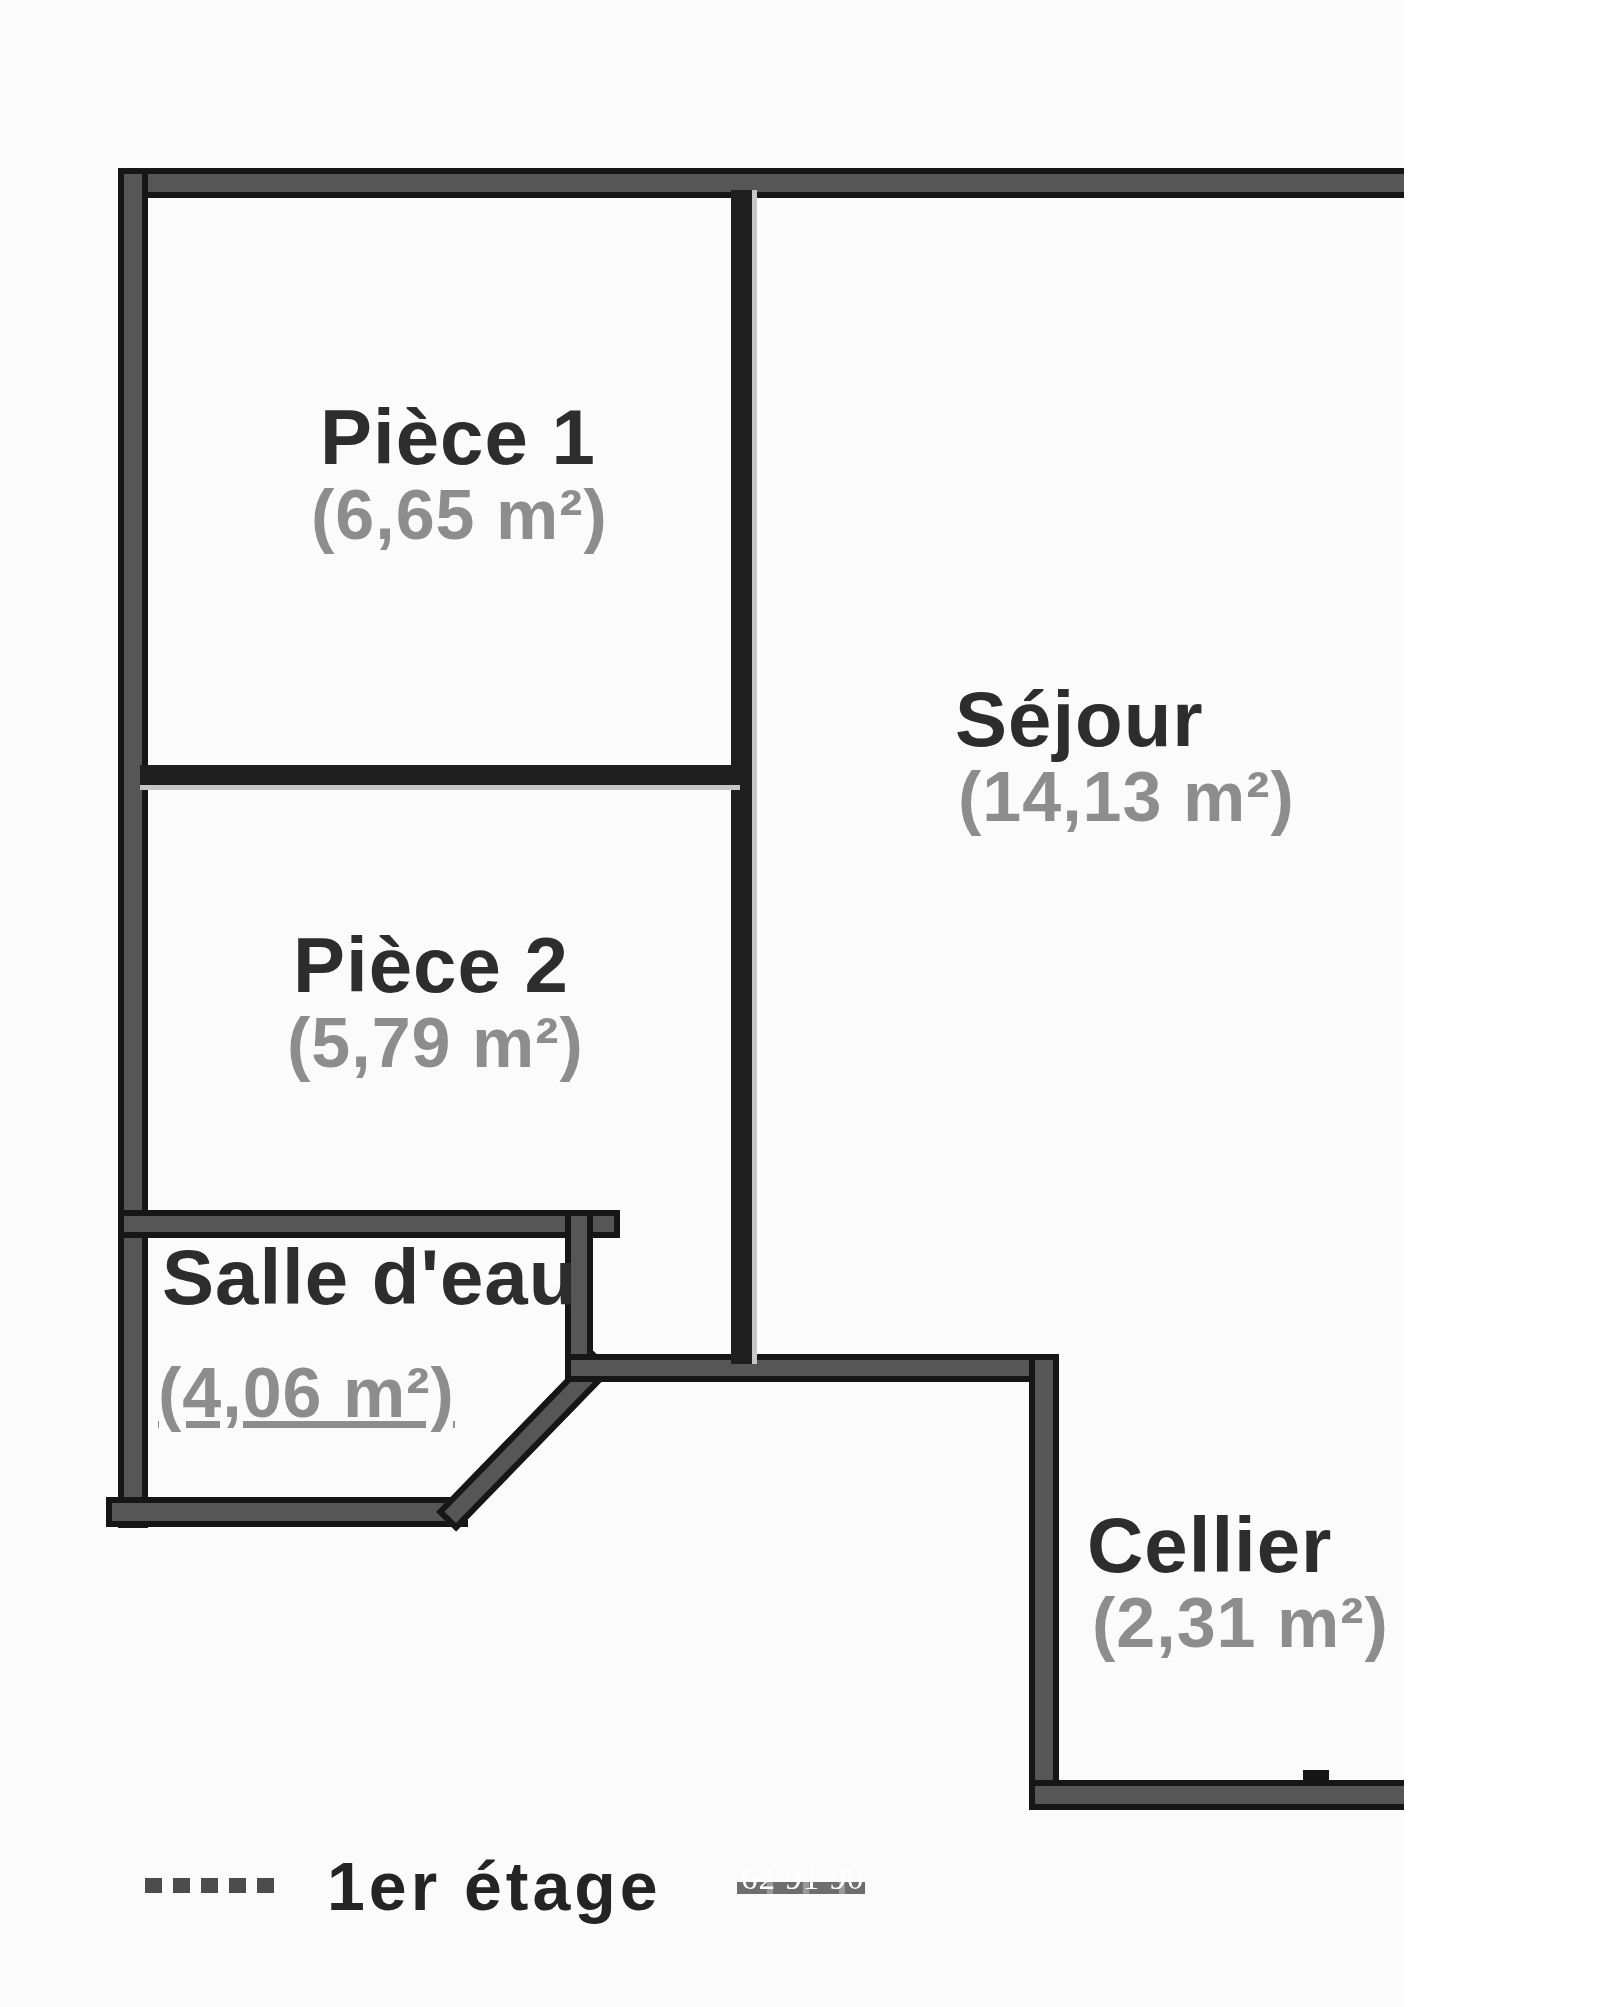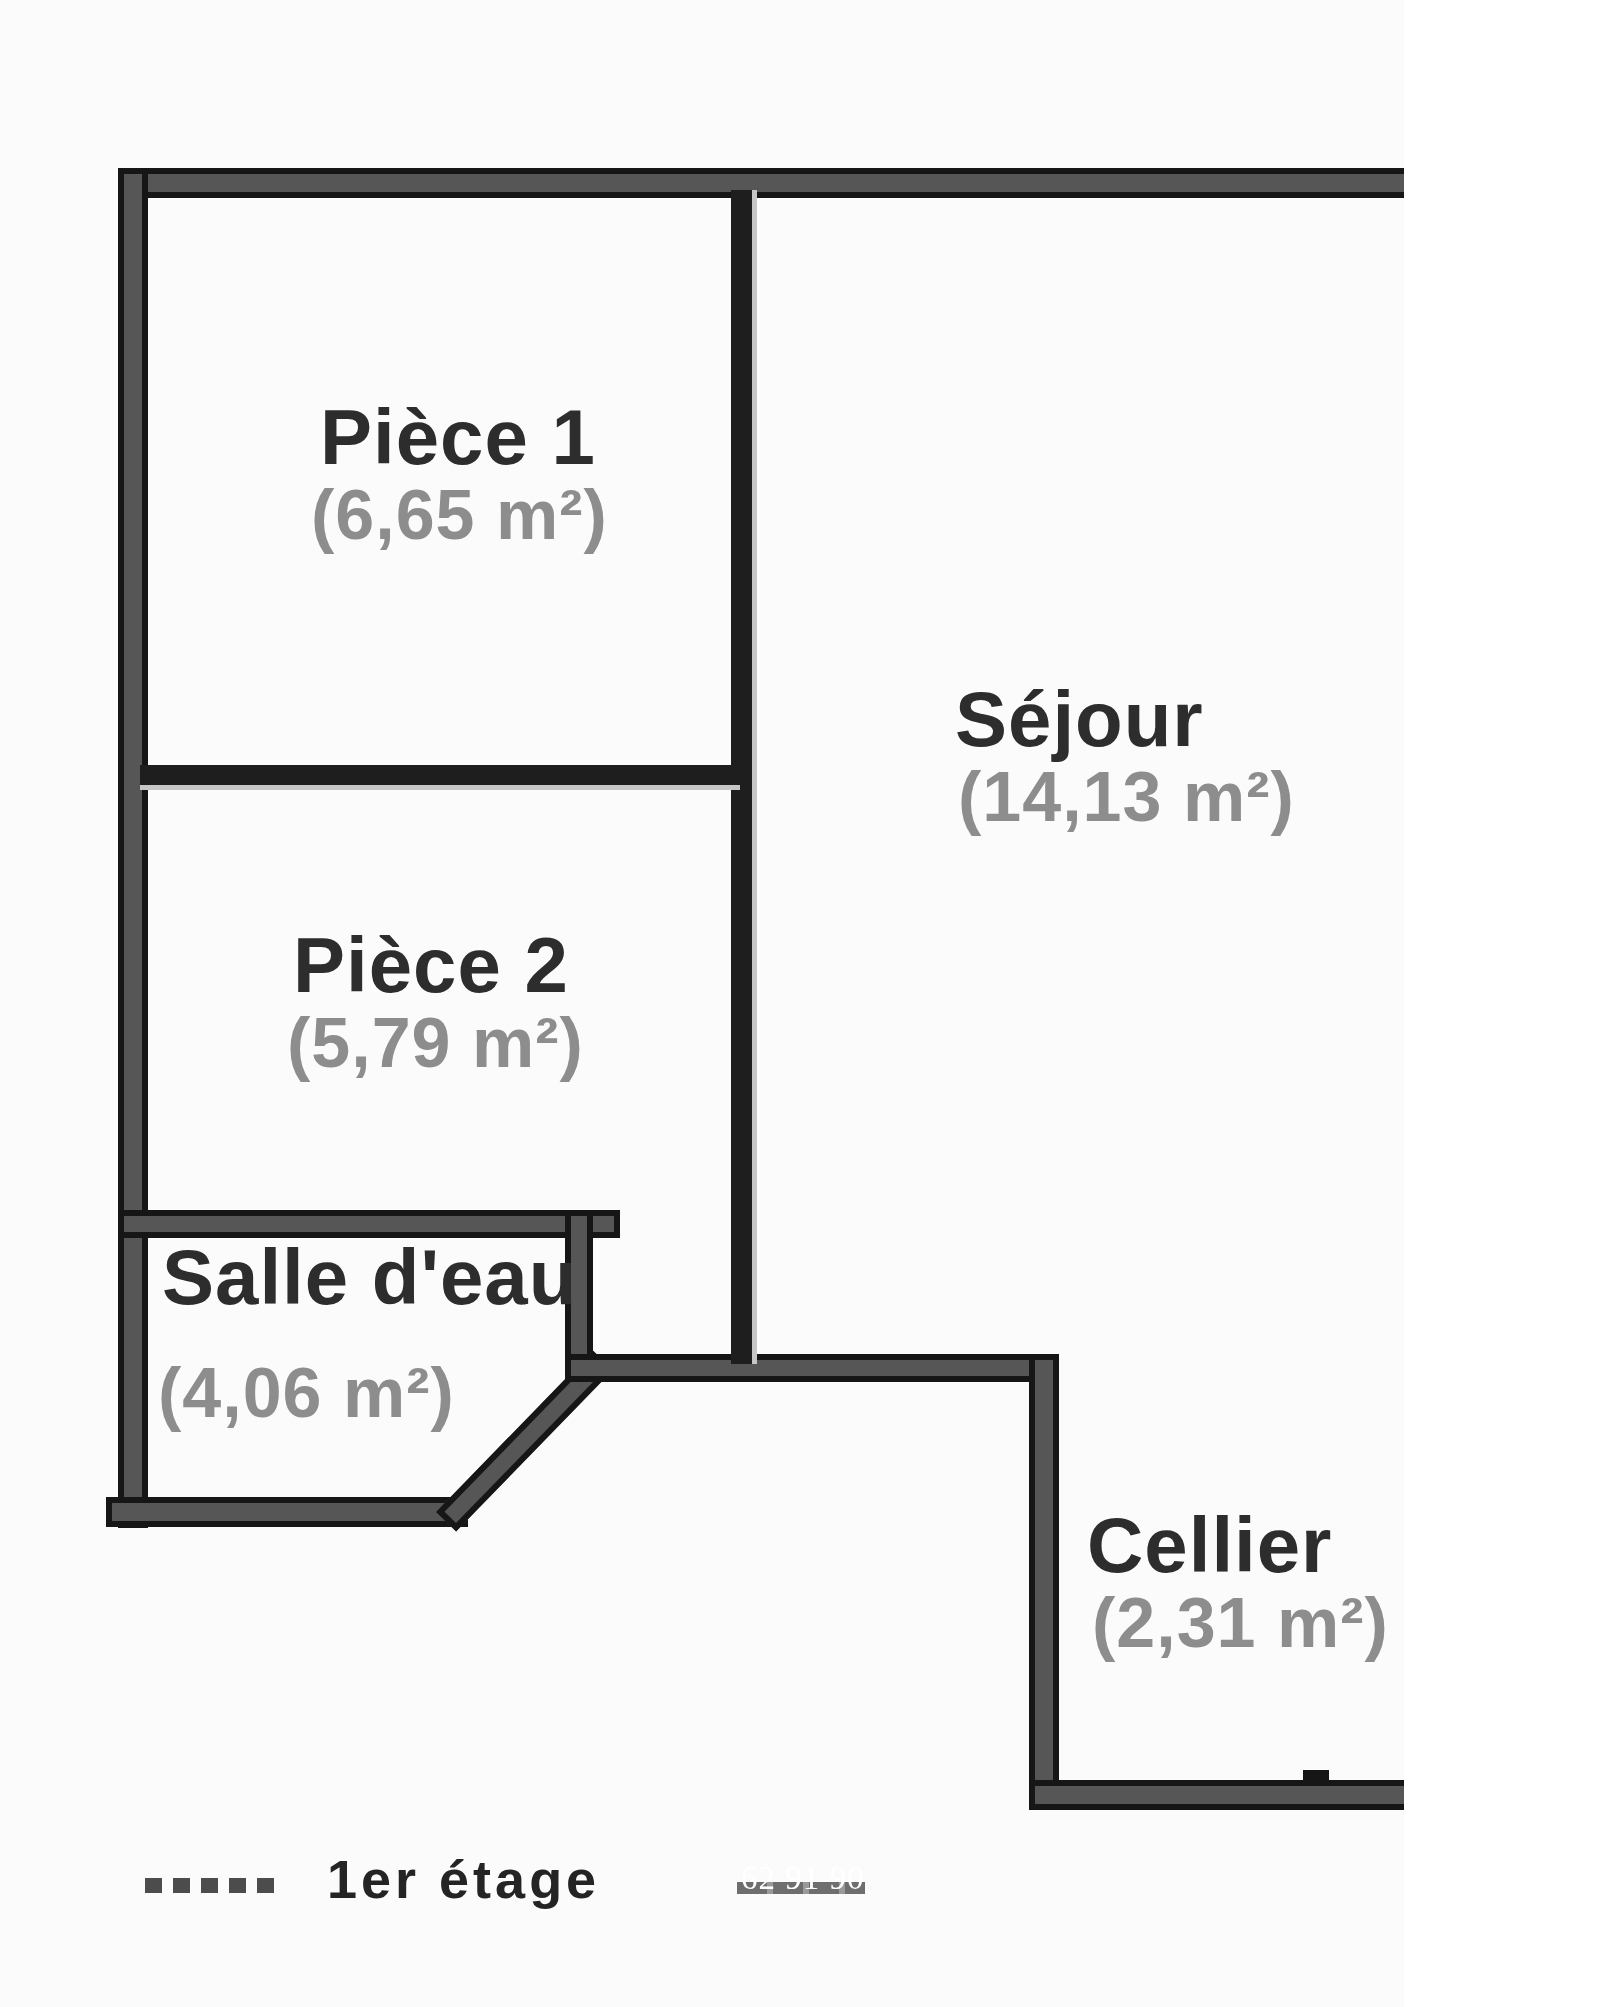--- a/index.html
+++ b/index.html
@@ -50,21 +50,21 @@
     font-weight:bold;font-size:70px;line-height:1;
     letter-spacing:1px;white-space:nowrap;
     color:var(--room_area);
   }
   .legend-dash{
     position:absolute;left:145px;top:1878px;width:134px;height:15px;
     background:repeating-linear-gradient(90deg,var(--legend-dash,#4c4c4c) 0 17px,transparent 17px 28px);
   }
   .legend-label{
     position:absolute;left:327px;top:1852px;
-    font-weight:bold;font-size:54px;line-height:1;letter-spacing:4px;
+    font-weight:bold;font-size:68px;line-height:1;letter-spacing:4px;
     color:var(--legend_text);white-space:nowrap;
   }
   .watermark-dash{
     position:absolute;left:737px;top:1882px;width:128px;height:12px;
     background:repeating-linear-gradient(90deg,var(--watermark_dash) 0 30px,#9a9a9a 30px 36px);
   }
   .watermark-text{
     position:absolute;left:741px;top:1862px;
     font-family:"Liberation Serif", serif;
     font-weight:normal;font-size:33px;line-height:1;letter-spacing:1px;
@@ -94,21 +94,21 @@
   <div class="room-name" style="left:320px;top:398px;">Pièce 1</div>
   <div class="room-area" style="left:311px;top:480px;">(6,65 m²)</div>
 
   <div class="room-name" style="left:293px;top:926px;">Pièce 2</div>
   <div class="room-area" style="left:287px;top:1008px;">(5,79 m²)</div>
 
   <div class="room-name" style="left:955px;top:680px;">Séjour</div>
   <div class="room-area" style="left:958px;top:762px;">(14,13 m²)</div>
 
   <div class="room-name" style="left:162px;top:1238px;text-align:right;">Salle d'eau</div>
-  <div class="room-area" style="left:158px;top:1358px;">(4,06 m²)</div>
+  <div class="room-area" style="left:158px;top:1358px;text-decoration:underline;">(4,06 m²)</div>
 
   <div class="room-name" style="left:1087px;top:1506px;">Cellier</div>
   <div class="room-area" style="left:1092px;top:1588px;">(2,31 m²)</div>
 
   <div class="legend-dash"></div>
   <div class="legend-label">1er étage</div>
 
   <div class="watermark-dash"></div>
   <div class="watermark-text">62 91 90</div>
 

